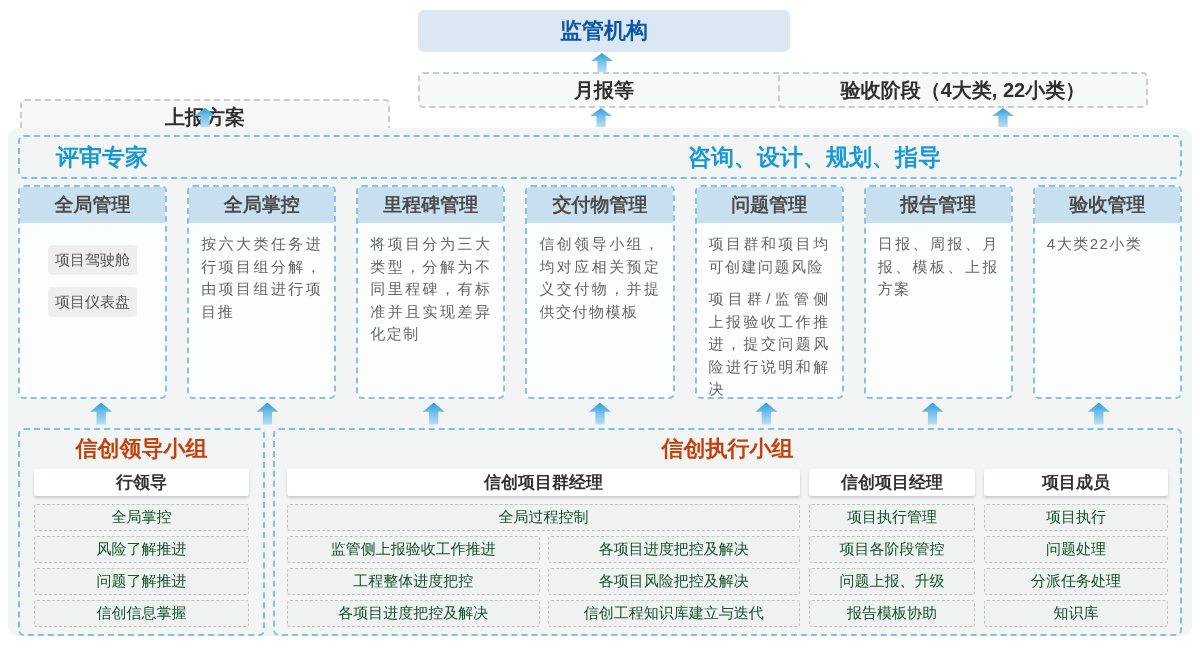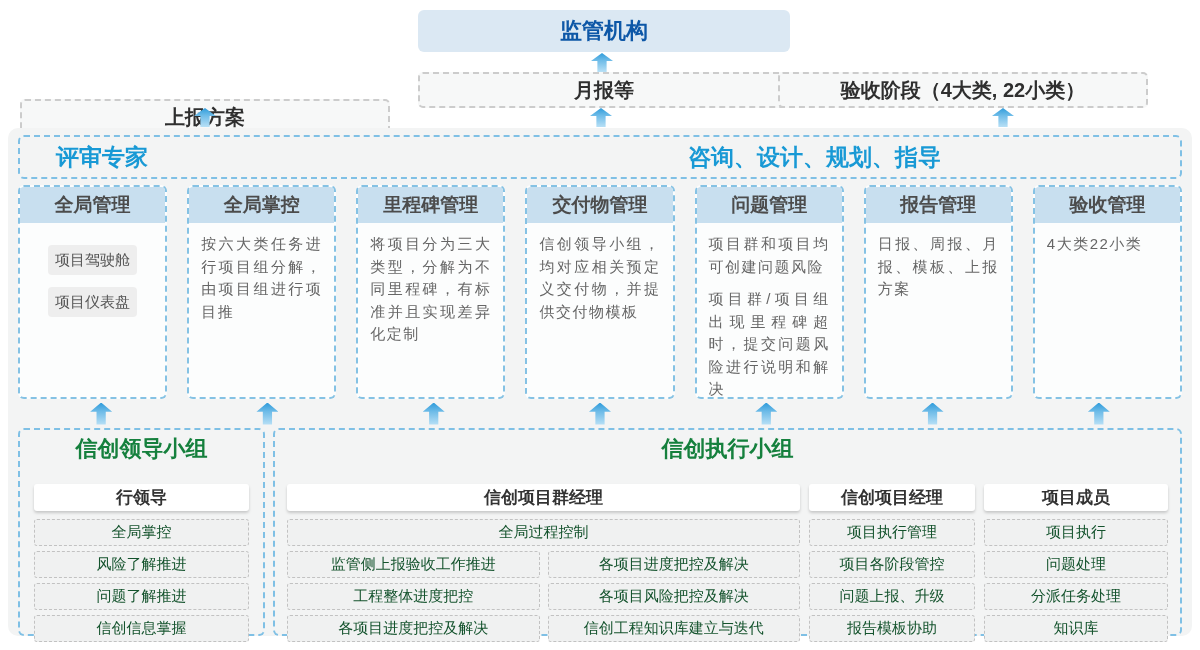--- a/index.html
+++ b/index.html
@@ -78,22 +78,22 @@
   .arrows-row { display: flex; height: 27px; margin-top: 1px; }
   .arrows-row .cell { flex: 1; display: flex; align-items: center; justify-content: center; }
   .arrows-row .arrow-up { height: 22px; }
 
   
   .groups { display: flex; gap: 8px; height: 208px; margin-top: 1px; }
   .group {
     border: 2px dashed #7fc0e5; border-radius: 6px; padding: 4px 14px 8px 14px;
   }
   .group-title {
-    text-align: center; font-size: 22px; font-weight: bold; color: #15803d;
-    height: 32px; line-height: 30px; margin-bottom: 18px;
+    text-align: center; font-size: 22px; font-weight: bold; color: #c2410c;
+    height: 32px; line-height: 30px; margin-bottom: 3px;
   }
   .leadership { width: 247px; flex: 0 0 247px; }
   .execution  { flex: 1; padding-left: 12px; padding-right: 12px; }
 
   .role-header {
     height: 27px; background: #ffffff; border-radius: 3px;
     box-shadow: 0 2px 3px rgba(0,0,0,0.18);
     display: flex; align-items: center; justify-content: center;
     font-size: 17px; font-weight: bold; color: #333333;
     margin-bottom: 8px;
@@ -168,21 +168,21 @@
       <div class="col-header">交付物管理</div>
       <div class="col-body">
         <p>信创领导小组，均对应相关预定义交付物，并提供交付物模板</p>
       </div>
     </div>
 
     <div class="col">
       <div class="col-header">问题管理</div>
       <div class="col-body">
         <p>项目群和项目均可创建问题风险</p>
-        <p>项目群/项目组出现里程碑超时，提交问题风险进行说明和解决</p>
+        <p>项目群/监管侧上报验收工作推进，提交问题风险进行说明和解决</p>
       </div>
     </div>
 
     <div class="col">
       <div class="col-header">报告管理</div>
       <div class="col-body">
         <p>日报、周报、月报、模板、上报方案</p>
       </div>
     </div>
 

